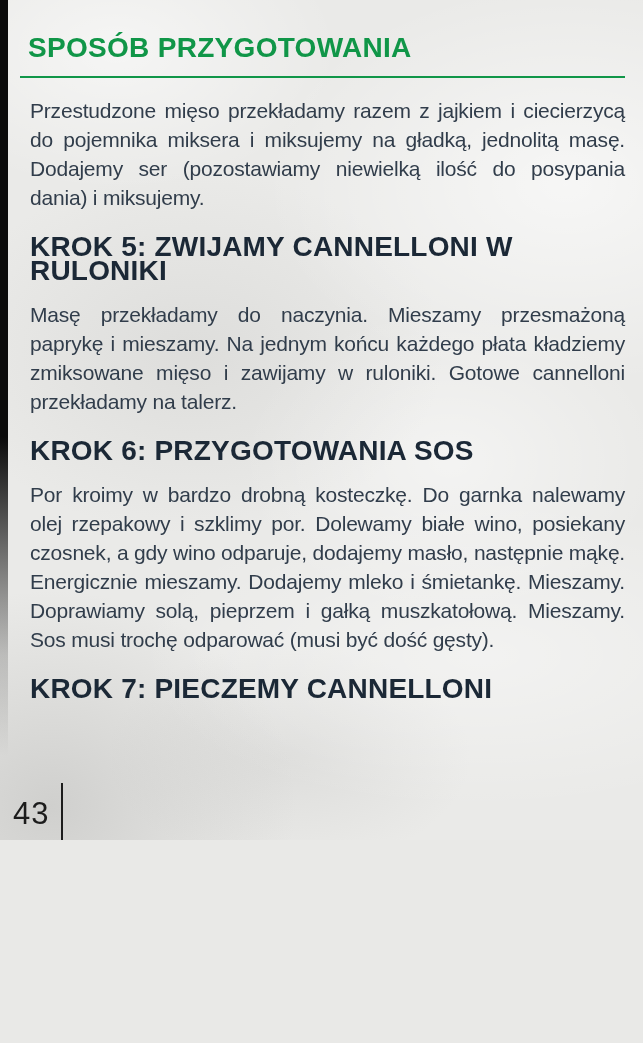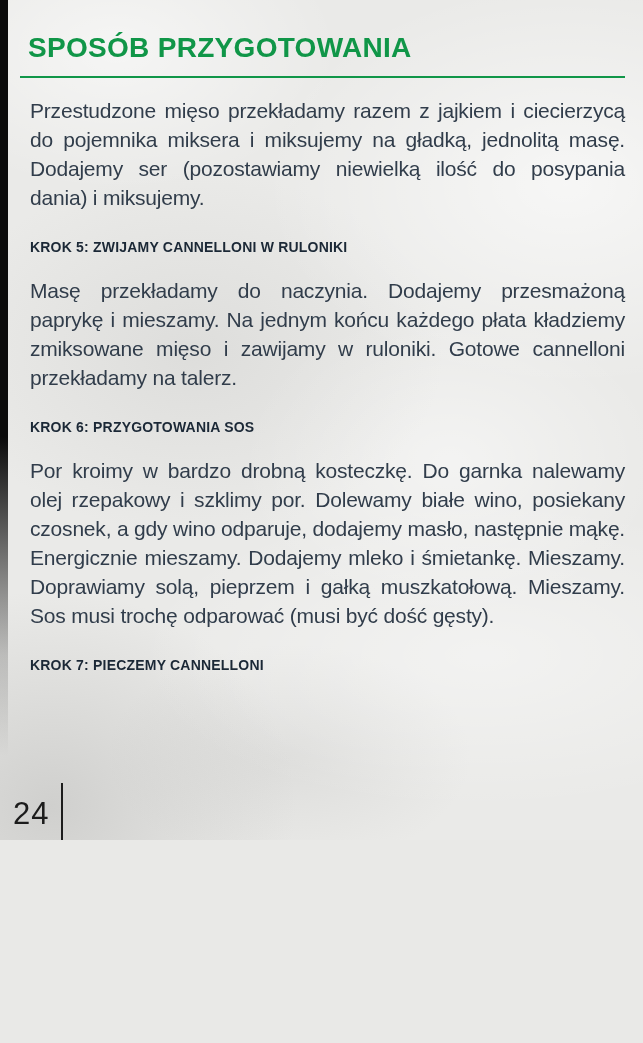--- a/index.html
+++ b/index.html
@@ -52,21 +52,21 @@
   p.body {
     margin: 0 0 23px 0;
     font-size: 21px;
     line-height: 29px;
     letter-spacing: -0.2px;
     color: #313d4b;
     text-align: justify;
   }
   h2.krok {
     margin: 4px 0 17px 0;
-    font-size: 14px;
+    font-size: 28px;
     line-height: 24px;
     font-weight: 700;
     letter-spacing: 0.2px;
     color: #1b2836;
   }
   .page-number {
     position: absolute;
     left: 13px; bottom: 11px;
     font-size: 31px;
     line-height: 31px;
@@ -90,26 +90,26 @@
   <header>
     <h1 class="title">SPOSÓB PRZYGOTOWANIA</h1>
     <div class="title-rule"></div>
   </header>
 
   <main>
 
     <p class="body">Przestudzone mięso przekładamy razem z jajkiem i ciecierzycą do pojemnika miksera i miksujemy na gładką, jednolitą masę. Dodajemy ser (pozostawiamy niewielką ilość do posypania dania) i miksujemy.</p>
 
     <h2 class="krok">KROK 5: ZWIJAMY CANNELLONI W RULONIKI</h2>
-    <p class="body">Masę przekładamy do naczynia. Dodajemy przesmażoną paprykę i mieszamy. Na jednym końcu każdego płata kładziemy zmiksowane mięso i zawijamy w ruloniki. Gotowe cannelloni przekładamy na talerz.</p>
+    <p class="body">Masę przekładamy do naczynia. Mieszamy przesmażoną paprykę i mieszamy. Na jednym końcu każdego płata kładziemy zmiksowane mięso i zawijamy w ruloniki. Gotowe cannelloni przekładamy na talerz.</p>
 
     <h2 class="krok">KROK 6: PRZYGOTOWANIA SOS</h2>
     <p class="body">Por kroimy w bardzo drobną kosteczkę. Do garnka nalewamy olej rzepakowy i szklimy por. Dolewamy białe wino, posiekany czosnek, a gdy wino odparuje, dodajemy masło, następnie mąkę. Energicznie mieszamy. Dodajemy mleko i śmietankę. Mieszamy. Doprawiamy solą, pieprzem i gałką muszkatołową. Mieszamy. Sos musi trochę odparować (musi być dość gęsty).</p>
 
     <h2 class="krok">KROK 7: PIECZEMY CANNELLONI</h2>
 
 
   </main>
 
-  <div class="page-number">24</div>
+  <div class="page-number">43</div>
   <div class="page-number-divider"></div>
 
 </div>
 
 </body></html>

